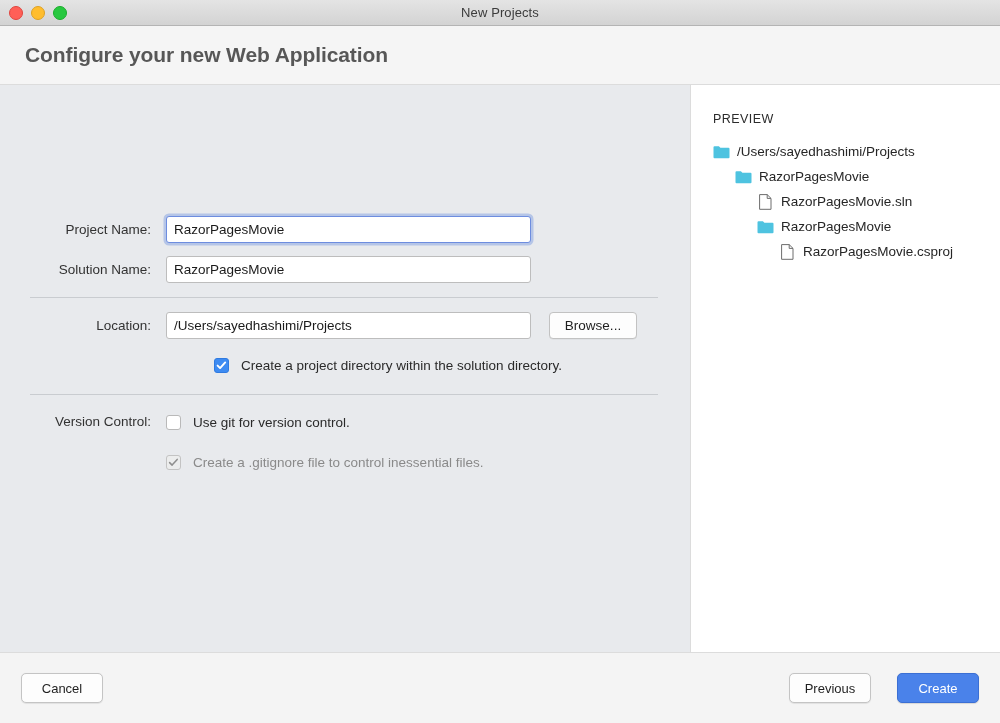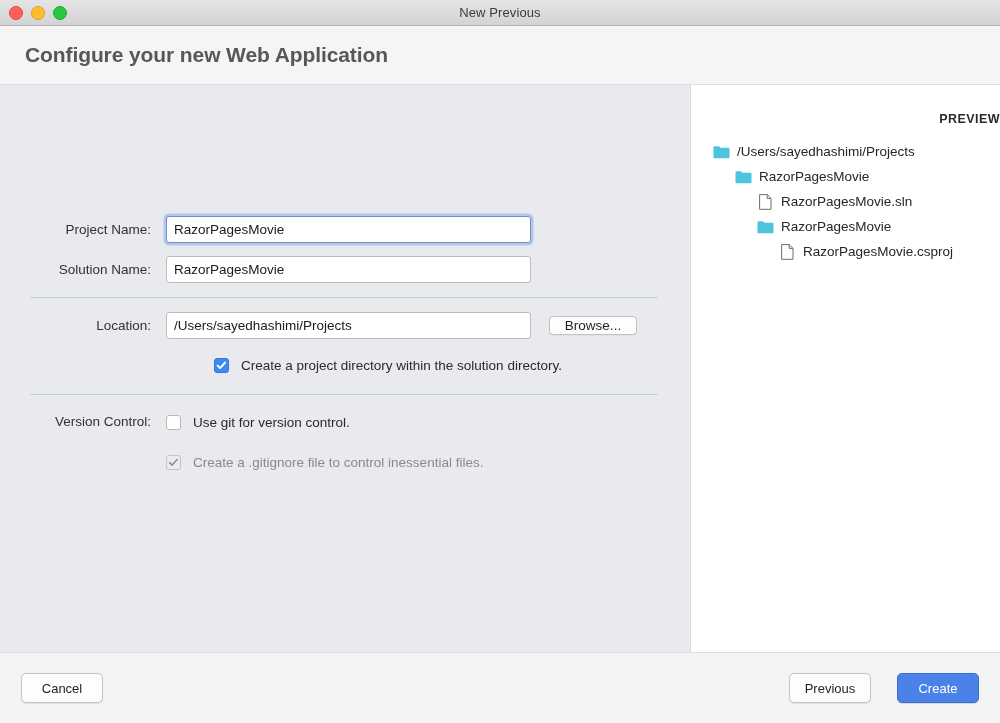--- a/index.html
+++ b/index.html
@@ -135,21 +135,21 @@
     padding: 0 7px;
     width: 365px;
     outline: none;
   }
   .field.focused {
     border: 1px solid #6d8ddf;
     box-shadow: 0 0 0 2.5px rgba(110,145,225,0.42);
   }
   .browse-btn {
     margin-left: 18px;
-    height: 19px;
+    height: 27px;
     min-width: 88px;
     padding: 0 11px;
     background: #fdfdfd;
     border: 1px solid #c2c2c2;
     border-radius: 4px;
     font-family: "Liberation Sans", sans-serif;
     font-size: 13.5px;
     color: #1f1f1f;
     cursor: default;
     box-shadow: 0 0.5px 0.5px rgba(0,0,0,0.07);
@@ -200,25 +200,24 @@
   .cb svg { display: block; }
   .cb-label {
     font-size: 13.5px;
     color: #2a2a2a;
   }
   .cb-label.dim { color: #8a8a8a; }
 
   
   .preview-title {
     font-size: 12.5px;
-    font-weight: bold;
+    font-weight: normal;
     color: #2b2b2b;
     letter-spacing: 0.45px;
     margin-bottom: 13px;
-    text-align: right;
   }
   .tree-node {
     display: flex;
     align-items: center;
     height: 25px;
     font-size: 13.5px;
     color: #262626;
   }
   .tree-icon {
     width: 17px;
@@ -274,21 +273,21 @@
 <body>
 
 <div class="window">
 
   <div class="titlebar">
     <div class="traffic">
       <span class="light close"></span>
       <span class="light min"></span>
       <span class="light max"></span>
     </div>
-    <div class="window-title">New Previous</div>
+    <div class="window-title">New Projects</div>
   </div>
 
   <div class="header">
     <div class="header-title">Configure your new Web Application</div>
   </div>
 
   <div class="body">
 
     <div class="form-pane">
       <div class="rows">

